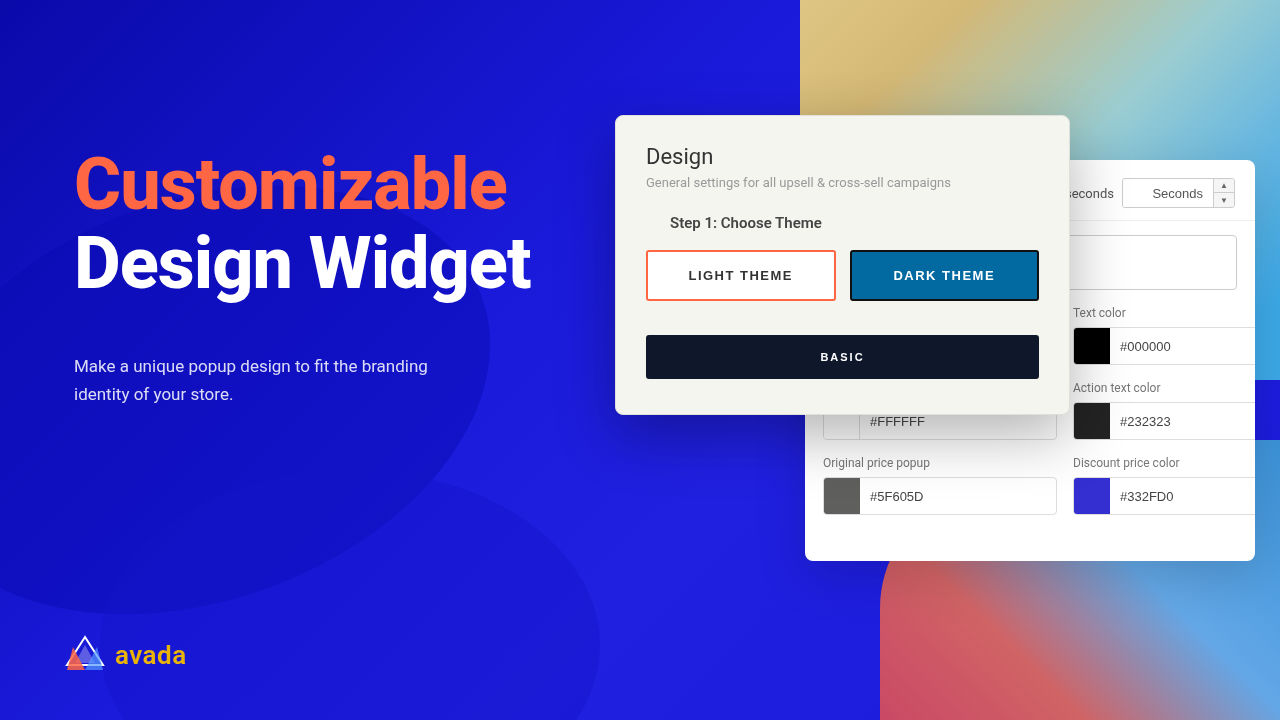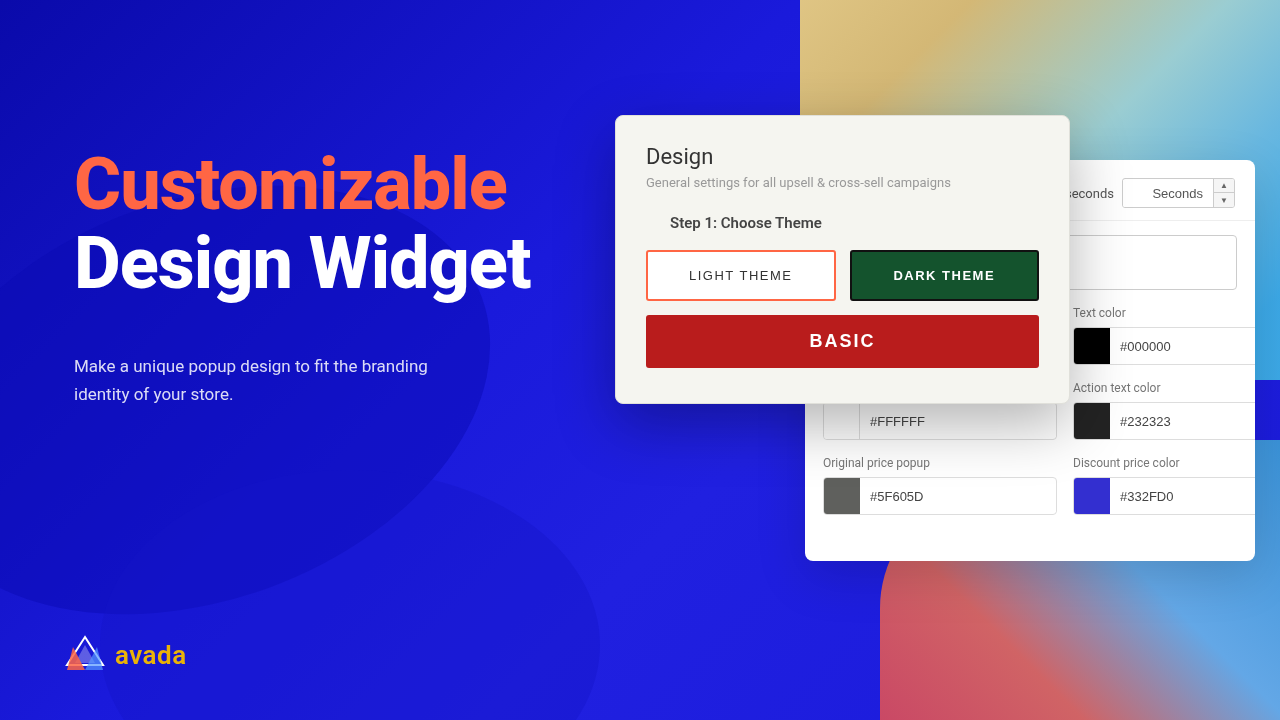--- a/index.html
+++ b/index.html
@@ -163,53 +163,54 @@
       margin-bottom: 14px;
     }
 
     .btn-light-theme {
       flex: 1;
       padding: 16px 10px;
       border: 2px solid #ff6644;
       background: white;
       color: #333;
       font-size: 13px;
-      font-weight: 400;
-      letter-spacing: 1.5px;
-      cursor: pointer;
-      border-radius: 3px;
-      text-align: center;
-    }
-
-    .btn-dark-theme {
-      flex: 1;
-      padding: 16px 10px;
-      border: 2px solid #111;
-      background: #14532d;
-      color: white;
-      font-size: 13px;
       font-weight: 700;
       letter-spacing: 1.5px;
       cursor: pointer;
       border-radius: 3px;
       text-align: center;
     }
 
+    .btn-dark-theme {
+      flex: 1;
+      padding: 16px 10px;
+      border: 2px solid #111;
+      background: #0369a1;
+      color: white;
+      font-size: 13px;
+      font-weight: 700;
+      letter-spacing: 1.5px;
+      cursor: pointer;
+      border-radius: 3px;
+      text-align: center;
+    }
+
     .btn-basic {
       width: 100%;
       padding: 16px 10px;
       border: none;
-      background: #b91c1c;
+      background: #0f172a;
       color: white;
-      font-size: 18px;
+      font-size: 11px;
       font-weight: 700;
       letter-spacing: 2px;
       cursor: pointer;
       border-radius: 3px;
       text-align: center;
+      margin-top: 20px;
     }
 
     
     .right-panel {
       position: absolute;
       right: 25px;
       top: 160px;
       width: 450px;
       background: white;
       border-radius: 8px;

